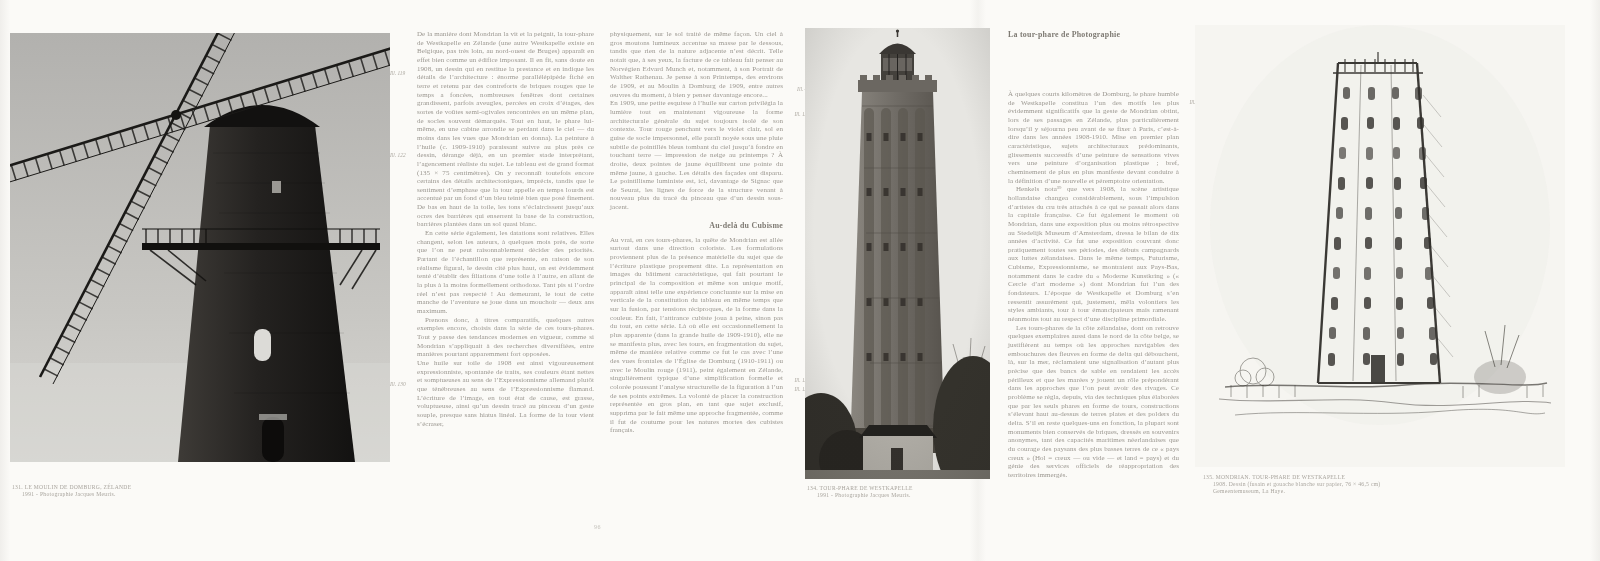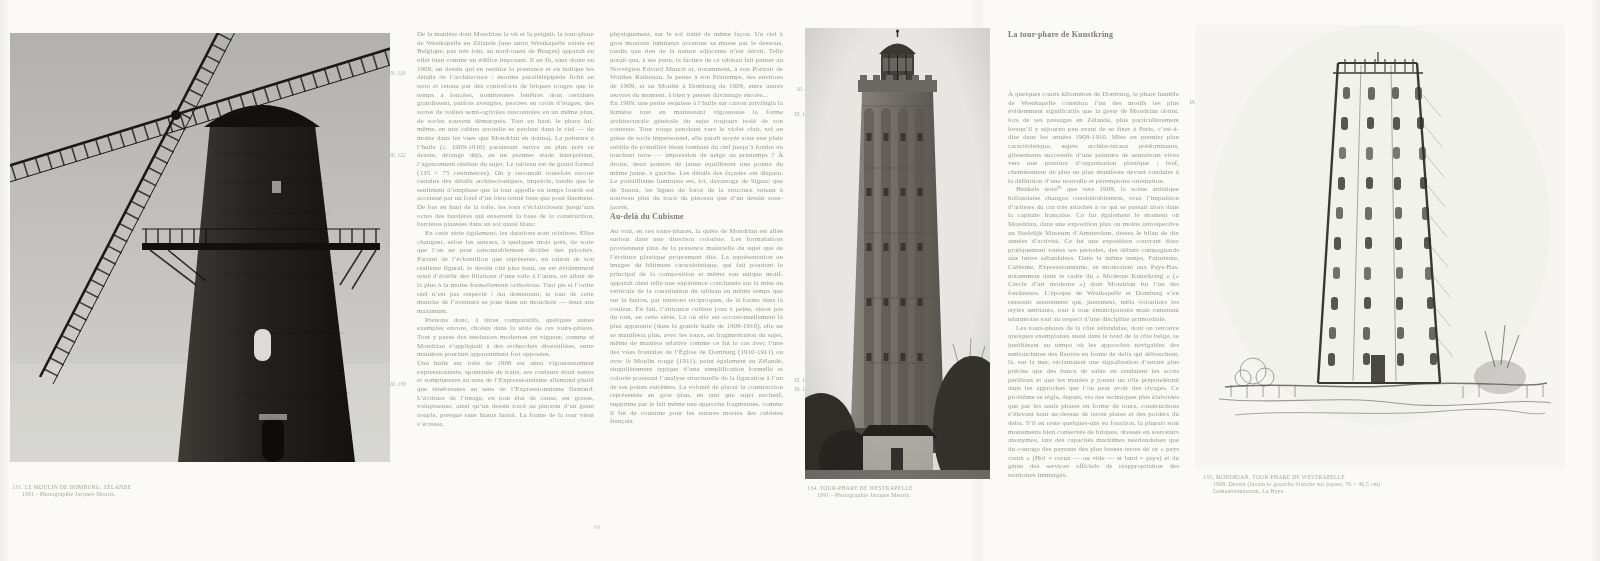--- a/index.html
+++ b/index.html
@@ -26,21 +26,21 @@
     text-align:justify;
     color:#9a968f;
     letter-spacing:.05px;
   }
   .textcol p.indent{text-indent:8px;}
   .col-heading{
     margin:0;
     font-size:7.9px;font-weight:bold;
     color:#7e7a73;letter-spacing:.25px;
   }
-  .heading-gap{margin-bottom:6px;}
+  .heading-gap{margin-top:9px;margin-bottom:6px;text-align:right;}
   .illref{
     position:absolute;
     font-style:italic;
     font-size:5.4px;line-height:6px;
     color:#aba79f;white-space:nowrap;
   }
   .caption{
     position:absolute;
     font-size:5.6px;line-height:7.2px;
     color:#a8a49d;letter-spacing:.3px;
@@ -244,21 +244,21 @@
     <rect x="0" y="0" width="185" height="451" fill="url(#lhVig)"></rect>
   </svg>
 </div>
 <div class="caption" style="left:807px;top:485px;">
   <span>134. TOUR-PHARE DE WESTKAPELLE</span>
   <span class="cap2">1991 - Photographie Jacques Meuris.</span>
 </div>
 
 <div class="textcol" style="left:1008px;top:30px;width:171px;">
   <span class="illref" style="right:-26px;top:69px;">Ill. 135</span>
-  <h2 class="col-heading" style="margin-bottom:51px;">La tour-phare de Kunstkring</h2>
+  <h2 class="col-heading" style="margin-bottom:51px;">La tour-phare de Photographie</h2>
   <p>À quelques courts kilomètres de Domburg, le phare humble de Westkapelle constitua l’un des motifs les plus évidemment significatifs que la geste de Mondrian obtint, lors de ses passages en Zélande, plus particulièrement lorsqu’il y séjourna peu avant de se fixer à Paris, c’est-à-dire dans les années 1908-1910. Mise en premier plan caractéristique, sujets architecturaux prédominants, glissements successifs d’une peinture de sensations vives vers une peinture d’organisation plastique ; bref, cheminement de plus en plus manifeste devant conduire à la définition d’une nouvelle et péremptoire orientation.</p>
   <p class="indent">Henkels nota³⁹ que vers 1908, la scène artistique hollandaise changea considérablement, sous l’impulsion d’artistes du cru très attachés à ce qui se passait alors dans la capitale française. Ce fut également le moment où Mondrian, dans une exposition plus ou moins rétrospective au Stedelijk Museum d’Amsterdam, dressa le bilan de dix années d’activité. Ce fut une exposition couvrant donc pratiquement toutes ses périodes, des débuts campagnards aux luttes zélandaises. Dans le même temps, Futurisme, Cubisme, Expressionnisme, se montraient aux Pays-Bas, notamment dans le cadre du « Moderne Kunstkring » (« Cercle d’art moderne ») dont Mondrian fut l’un des fondateurs. L’époque de Westkapelle et Domburg s’en ressentit assurément qui, justement, mêla volontiers les styles ambiants, tour à tour émancipateurs mais ramenant néanmoins tout au respect d’une discipline primordiale.</p>
   <p class="indent">Les tours-phares de la côte zélandaise, dont on retrouve quelques exemplaires aussi dans le nord de la côte belge, se justifièrent au temps où les approches navigables des embouchures des fleuves en forme de delta qui débouchent, là, sur la mer, réclamaient une signalisation d’autant plus précise que des bancs de sable en rendaient les accès périlleux et que les marées y jouent un rôle prépondérant dans les approches que l’on peut avoir des rivages. Ce problème se régla, depuis, via des techniques plus élaborées que par les seuls phares en forme de tours, constructions s’élevant haut au-dessus de terres plates et des polders du delta. S’il en reste quelques-uns en fonction, la plupart sont monuments bien conservés de briques, dressés en souvenirs anonymes, tant des capacités maritimes néerlandaises que du courage des paysans des plus basses terres de ce « pays creux » (Hol = creux — ou vide — et land = pays) et du génie des services officiels de réappropriation des territoires immergés.</p>
 </div>
 
 <div class="abs photo" style="left:1195px;top:25px;width:370px;height:442px;">
   <svg width="370" height="442" viewBox="0 0 370 442">
     <rect x="0" y="0" width="370" height="442" fill="#f6f5f1"></rect>
     <ellipse cx="185" cy="200" rx="170" ry="200" fill="#efeeea" opacity="0.55"></ellipse>
 

